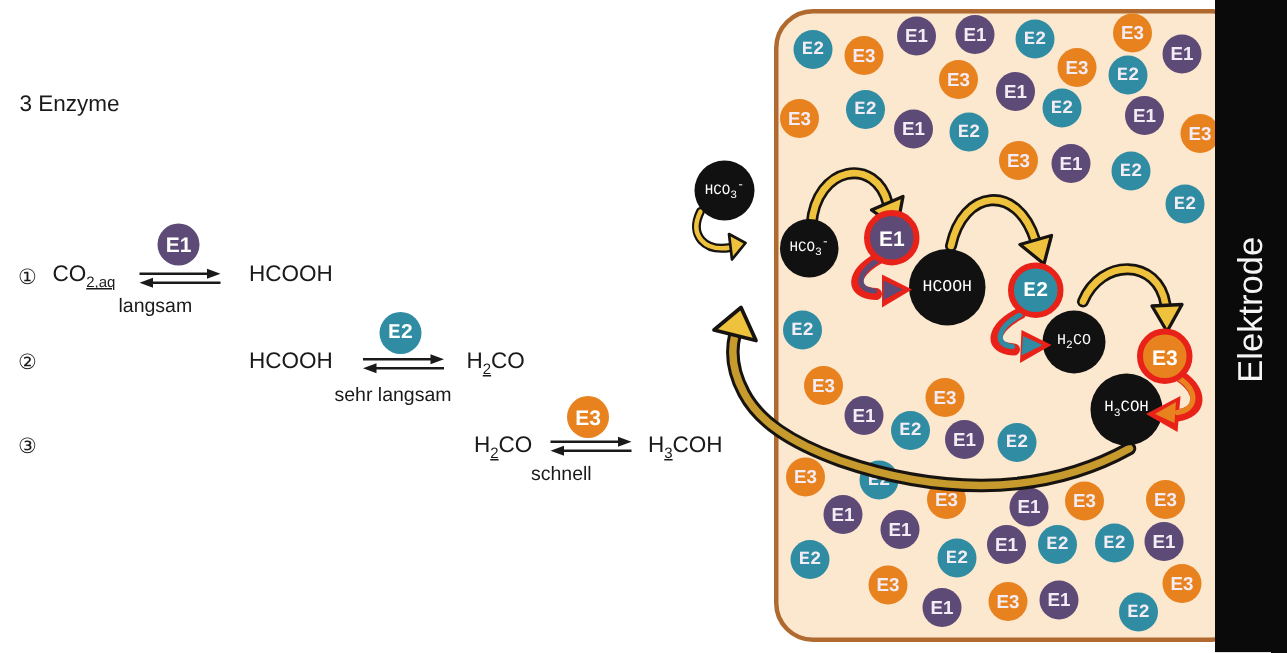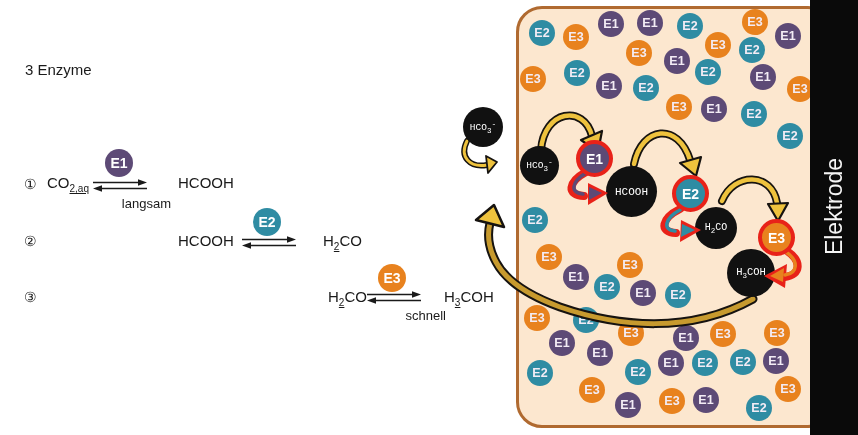--- a/index.html
+++ b/index.html
@@ -1,37 +1,37 @@
 <!DOCTYPE html>
 <html style="--e1: #5d4a76; --e2: #2f8ca3; --e3: #e8821e; --panelbg: #fce7cf; --panelborder: #b06a30; --red: #e82219;"><head>
 <meta charset="utf-8">
 <style>
   html,body{margin:0;padding:0;background:#fff;}
   #stage{position:relative;width:858px;height:435px;background:#fff;overflow:hidden;
          font-family:"Liberation Sans", sans-serif;color:#1a1a1a;}
   
-  .txt{position:absolute;white-space:nowrap;margin-left:12px;}
+  .txt{position:absolute;white-space:nowrap;}
   .title{font-size:15px;}
   .rnum{font-size:14px;}
   .formula{font-size:15px;}
   .formula sub{font-size:10px;text-decoration:underline;}
-  .rate{font-size:13px;text-align:right;}
+  .rate{font-size:13px;text-align:left;}
   .legend-enz{position:absolute;width:28px;height:28px;border-radius:50%;
               display:flex;align-items:center;justify-content:center;
               color:#fff;font-size:14px;font-weight:bold;}
   .eq{position:absolute;}
   
   #panel{position:absolute;left:516px;top:6px;width:318px;height:422px;
          background:var(--panelbg,#fce7cf);border:3px solid var(--panelborder,#b06a30);
          border-radius:26px;box-sizing:border-box;z-index:0;}
   #scatter{position:absolute;left:0;top:0;width:858px;height:435px;z-index:1;pointer-events:none;}
   .sc{position:absolute;width:26px;height:26px;border-radius:50%;display:flex;
       align-items:center;justify-content:center;color:#f3ecf5;font-size:12.5px;font-weight:bold;}
   .c-e1{background:var(--e1,#5d4a76);}
-  .c-e2{background:var(--e2,#2f8ca3);}
+  .c-e2{background:var(--e2,#2f8ca3);font-family:Liberation Mono, monospace;}
   .c-e3{background:var(--e3,#e8821e);}
   .svglayer{position:absolute;left:0;top:0;z-index:2;pointer-events:none;}
   .svgtop{z-index:4;}
   .mol{position:absolute;border-radius:50%;background:#111;color:#fff;z-index:3;
        display:flex;align-items:center;justify-content:center;white-space:nowrap;}
   .mol .m{font-size:10.5px;font-family:Liberation Mono, monospace;}
   .mol sub{font-size:7.5px;}
   .mol .sup{font-size:8px;vertical-align:super;}
   .bound{position:absolute;width:29px;height:29px;border-radius:50%;
          border:4px solid var(--red,#e82219);z-index:5;
@@ -68,20 +68,21 @@
   <div class="txt formula" style="left:166px;top:232px;">
     <span>HCOOH</span><sub></sub><span></span>
   </div>
   <div class="legend-enz c-e2" style="left:253px;top:208px;">E2</div>
   <svg class="eq" style="left:241px;top:235px;" width="56" height="14">
     <line x1="1" y1="4.5" x2="48" y2="4.5" stroke="#1a1a1a" stroke-width="1.6"></line>
     <polygon points="55,4.5 46,1.2 46,7.8" fill="#1a1a1a"></polygon>
     <line x1="8" y1="10.5" x2="55" y2="10.5" stroke="#1a1a1a" stroke-width="1.6"></line>
     <polygon points="1,10.5 10,7.2 10,13.8" fill="#1a1a1a"></polygon>
   </svg>
+  <div class="txt rate" style="left:223px;top:255px;width:100px;">sehr langsam</div>
   <div class="txt formula" style="left:311px;top:232px;">
     <span>H</span><sub>2</sub><span>CO</span>
   </div>
 
   <div class="txt rnum" style="left:12px;top:289px;">③</div>
   <div class="txt formula" style="left:316px;top:288px;">
     <span>H</span><sub>2</sub><span>CO</span>
   </div>
   <div class="legend-enz c-e3" style="left:378px;top:264px;">E3</div>
   <svg class="eq" style="left:366px;top:290px;" width="56" height="14">

